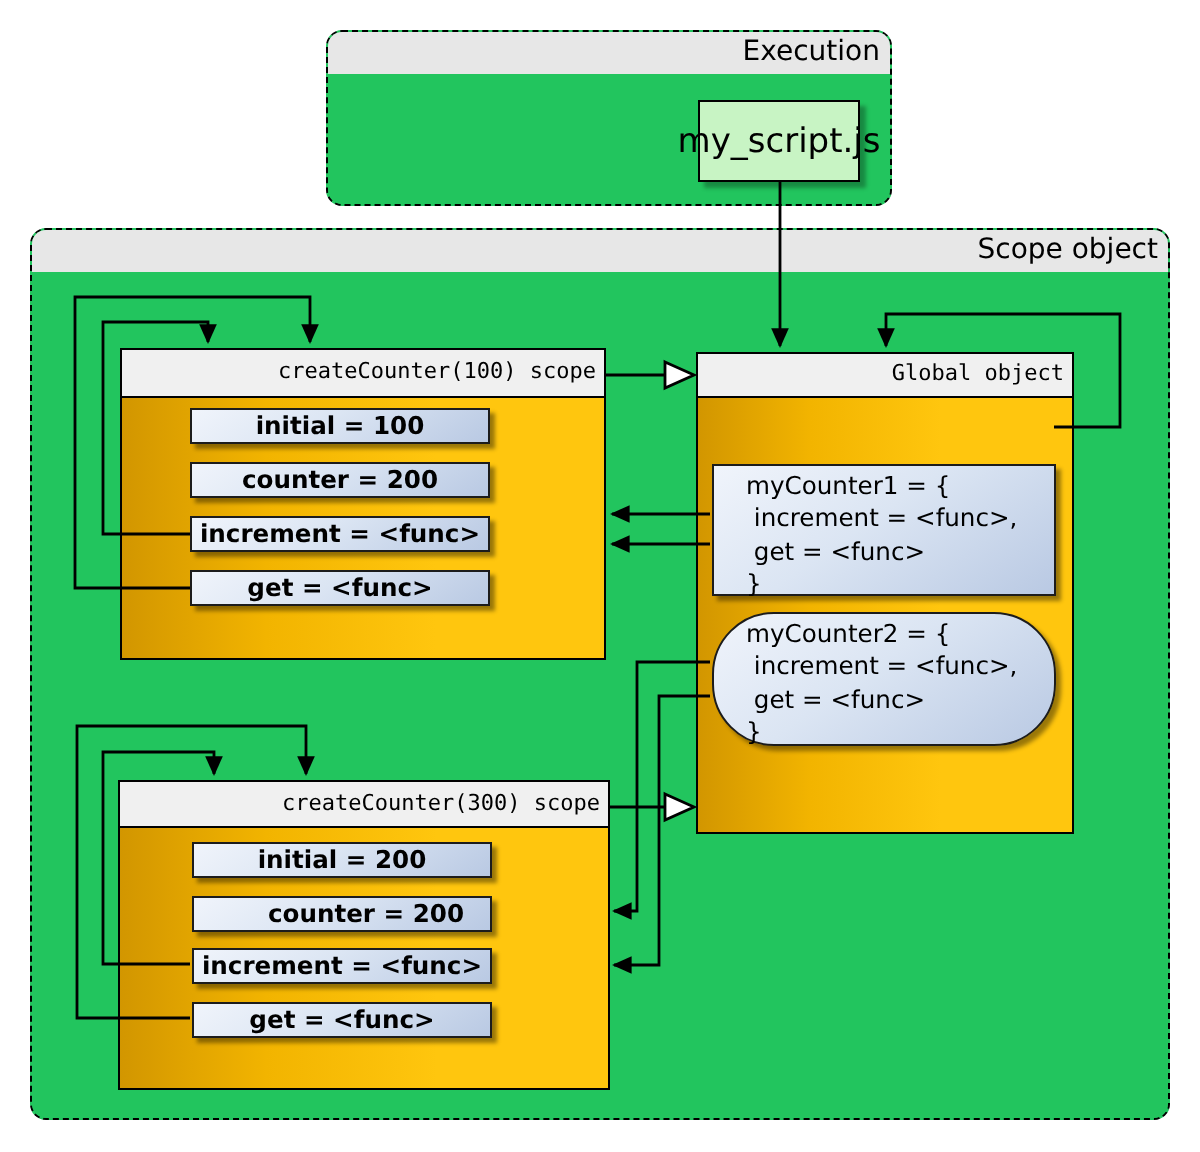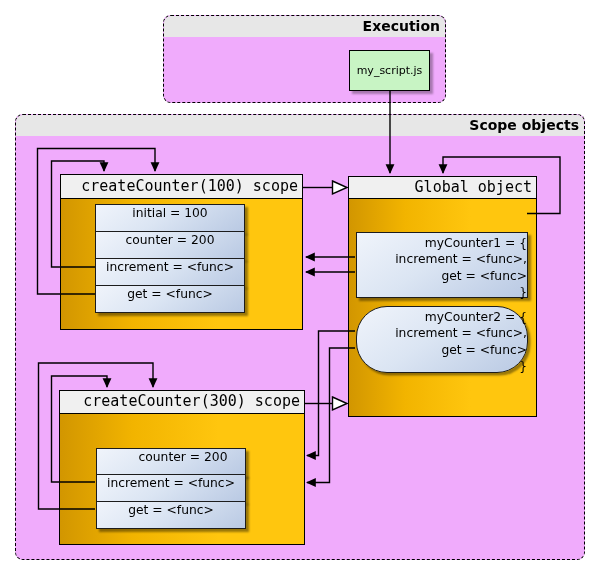--- a/index.html
+++ b/index.html
@@ -2,88 +2,88 @@
 <html><head>
 <meta charset="utf-8">
 <style>
   html,body{margin:0;padding:0;background:#ffffff;}
   #canvas{
     position:relative;width:600px;height:576px;background:#ffffff;overflow:hidden;
     font-family:"DejaVu Sans","Liberation Sans",sans-serif;color:#000;
   }
   
   .panel{
-    position:absolute;background:#f0abfc;border:1.7px dashed #000;border-radius:8px;
+    position:absolute;background:#22c55e;border:1.7px dashed #000;border-radius:8px;
     box-sizing:border-box;
-    font-weight:bold;
   }
   .panel-title{
     background:#e7e7e7;border-radius:7px 7px 0 0;text-align:right;
     font-size:14px;line-height:21px;height:21px;padding-right:5px;
   }
   
   .node{
     position:absolute;border:1.2px solid #000;box-sizing:border-box;
     background:linear-gradient(to right,#d29600 0%,#f2b400 30%,#ffc60e 65%,#ffc60e 100%);
   }
   .node-header{
     background:#f0f0f0;border-bottom:1.2px solid #000;box-sizing:border-box;
     font-family:"DejaVu Sans Mono","Liberation Mono",monospace;
-    font-size:15px;text-align:right;padding-right:4px;white-space:nowrap;overflow:hidden;
+    font-size:11px;text-align:right;padding-right:4px;white-space:nowrap;overflow:hidden;
   }
   .h24{height:24px;line-height:22px;}
   .h23{height:23px;line-height:21px;}
   .h22{height:22px;line-height:20px;}
   
   .varbox{
     position:absolute;box-sizing:border-box;
     background:linear-gradient(145deg,#f0f4fb 0%,#dbe5f3 45%,#b9c9e3 100%);
     border:1.2px solid #1c1c1c;box-shadow:2.5px 2.5px 2px rgba(0,0,0,0.40);
     font-size:12.3px;text-align:center;
   }
-  .vline{height:28px;line-height:16px;}
+  .vline{height:18px;line-height:16px;font-weight:bold;}
   .multi{
-    text-align:right;white-space:pre;padding:2px 0 0 4px;line-height:16.3px;
+    text-align:left;white-space:pre;padding:2px 0 0 16px;line-height:16.3px;
   }
   
   #script-box{
     position:absolute;left:349px;top:50px;width:81px;height:41px;box-sizing:border-box;
     background:#c8f4c4;border:1.4px solid #000;box-shadow:3px 3px 2px rgba(0,0,0,0.30);
-    display:flex;align-items:center;justify-content:center;font-size:11px;
+    display:flex;align-items:center;justify-content:center;font-size:17px;
   }
   #overlay{position:absolute;left:0;top:0;width:600px;height:576px;pointer-events:none;z-index:10;}
   #overlay path, #overlay polygon{vector-effect:non-scaling-stroke;}
 </style>
 </head>
 <body>
 
 <div id="canvas">
 
   <div class="panel" style="left:163px;top:15px;width:283px;height:88px;">
     <div class="panel-title">Execution</div>
   </div>
 
   <div id="script-box">
     <span>my_script.js</span>
   </div>
 
   <div class="panel" style="left:15px;top:114px;width:570px;height:446px;">
-    <div class="panel-title">Scope objects</div>
+    <div class="panel-title">Scope object</div>
   </div>
 
   <div class="node" style="left:60px;top:174px;width:243px;height:156px;">
     <div class="node-header h24">createCounter(100) scope</div>
     <div class="varbox vline" style="left:34px;top:29px;width:150px;">initial = 100</div>
     <div class="varbox vline" style="left:34px;top:56px;width:150px;">counter = 200</div>
     <div class="varbox vline" style="left:34px;top:83px;width:150px;">increment = &lt;func&gt;</div>
     <div class="varbox vline" style="left:34px;top:110px;width:150px;">get = &lt;func&gt;</div>
   </div>
 
   <div class="node" style="left:59px;top:390px;width:246px;height:155px;">
     <div class="node-header h23">createCounter(300) scope</div>
+    <div class="varbox vline" style="left:36px;top:30px;width:150px;">initial = 200</div>
     <div class="varbox vline" style="left:36px;top:57px;width:150px;padding-left:24px;">counter = 200</div>
     <div class="varbox vline" style="left:36px;top:83px;width:150px;">increment = &lt;func&gt;</div>
     <div class="varbox vline" style="left:36px;top:110px;width:150px;">get = &lt;func&gt;</div>
   </div>
 
   <div class="node" style="left:348px;top:176px;width:189px;height:241px;">
     <div class="node-header h22">Global object</div>
     <div class="varbox multi" style="left:7px;top:55px;width:172px;height:66px;">myCounter1 = {
  increment = &lt;func&gt;,
  get = &lt;func&gt;

